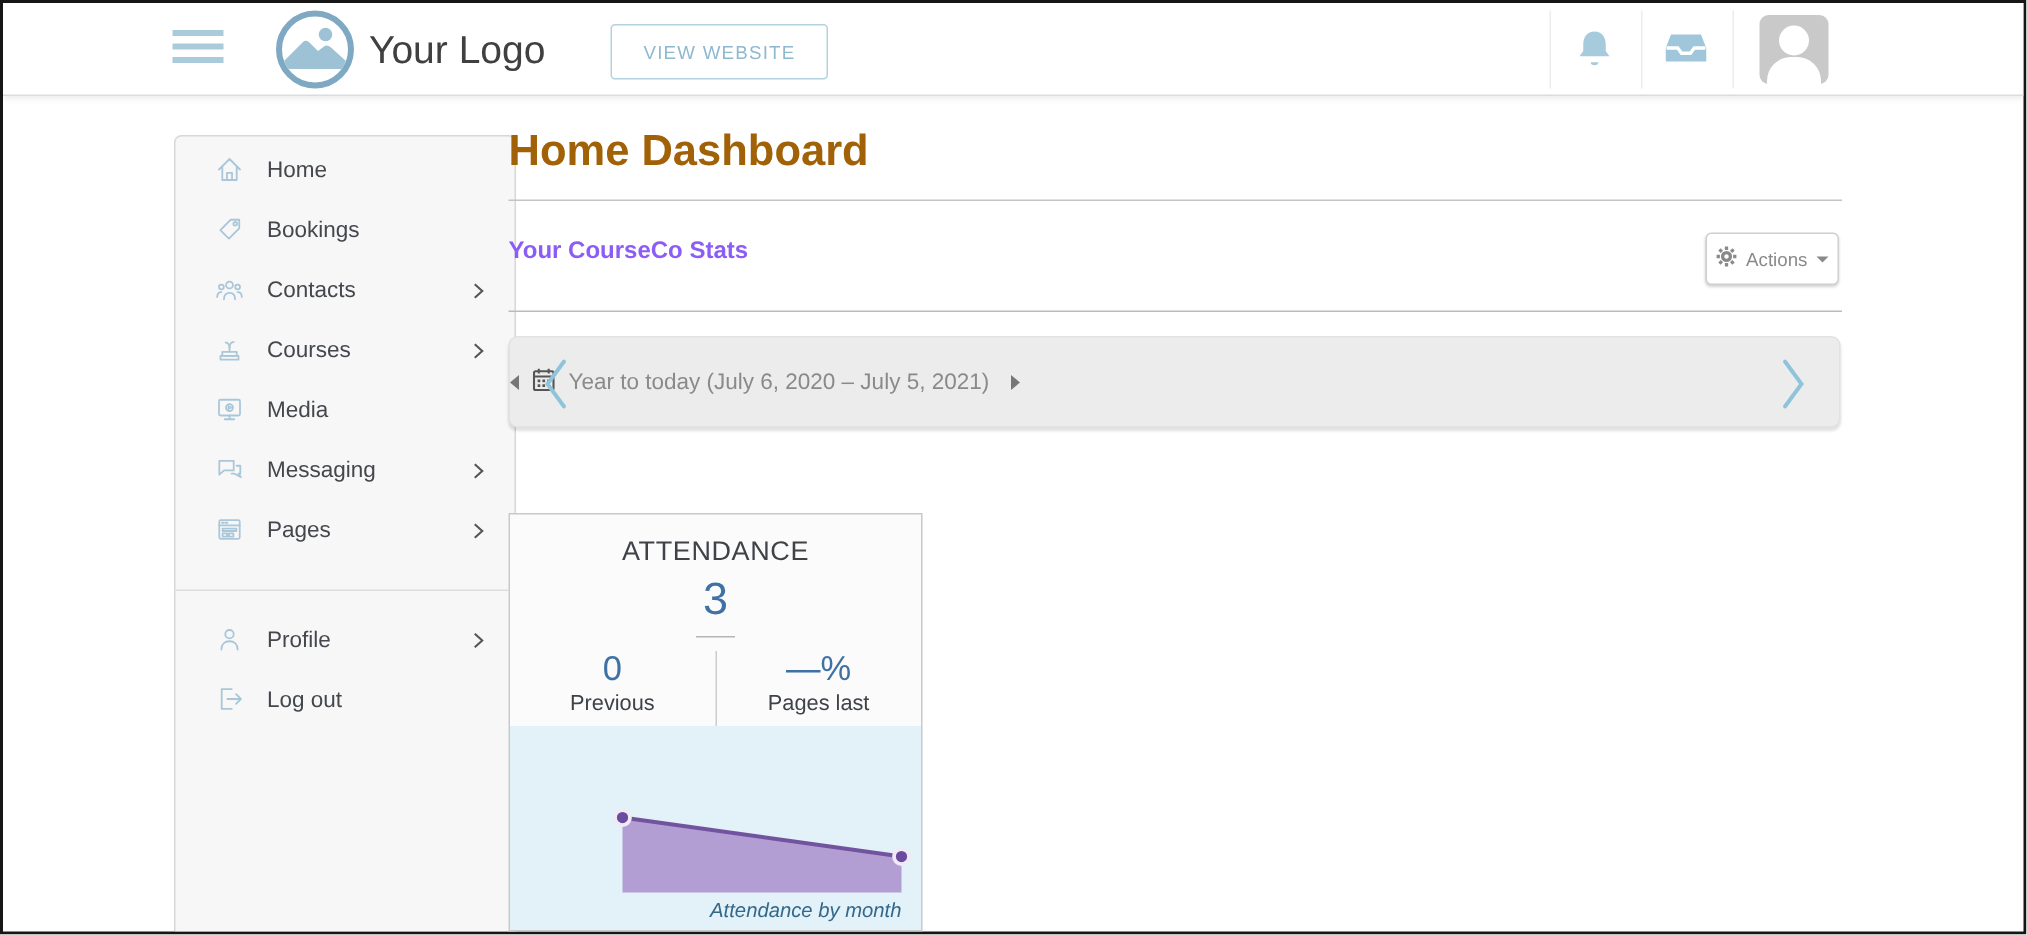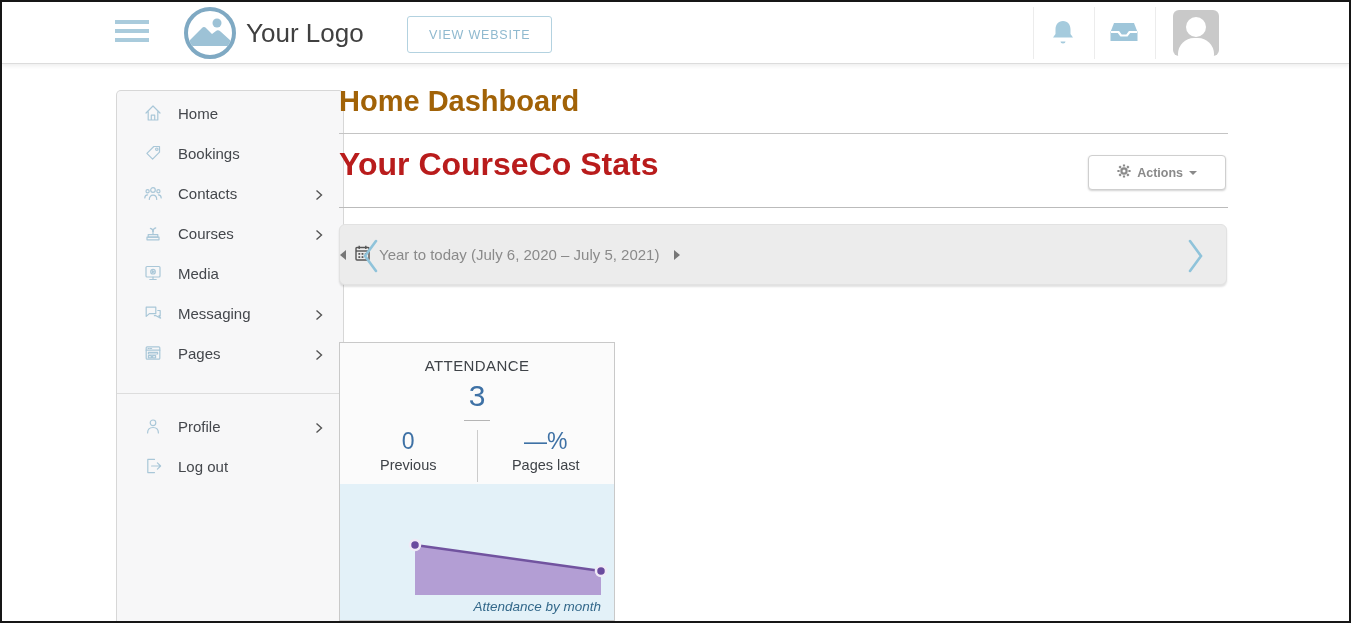--- a/index.html
+++ b/index.html
@@ -38,24 +38,24 @@
                padding-left:26px; cursor:pointer; }
   .side-item .s-icon { width:20px; height:20px; margin-right:15px; flex:0 0 20px; }
   .side-item .s-label { font-size:15px; color:#44474c; }
   .sub-chevron { position:absolute; right:20px; top:14px; }
   .sidebar-divider { border-top:1px solid #ddd; margin:20px 0 12px 0; }
   .s-icon svg { stroke:#a9c7d8; fill:none; stroke-width:1.2; stroke-linecap:round; stroke-linejoin:round; }
 
   
   .main-title { position:absolute; left:337px; top:83px; font-size:29px; font-weight:bold; color:#a16207; }
   .divider-1 { position:absolute; left:337px; right:121px; top:131px; border-top:1px solid #c4c4c4; }
-  .section-title { position:absolute; left:337px; top:144px; font-size:32px; color:#b91c1c; }
-  .actions-btn { position:absolute; right:123px; top:153px; height:35px; padding:0 28px;
+  .section-title { position:absolute; left:337px; top:157px; font-size:16px; color:#8b5cf6; }
+  .actions-btn { position:absolute; right:123px; top:153px; height:35px; padding:0 6px;
                  background:#fff; border:1px solid #cfcfcf; border-radius:4px;
-                 box-shadow:0 1px 2px rgba(0,0,0,.18); color:#8a8a8a; font-weight:bold;
+                 box-shadow:0 1px 2px rgba(0,0,0,.18); color:#8a8a8a; font-weight:normal;
                  font-size:12.5px; display:flex; align-items:center; gap:6px; cursor:pointer; font-family:inherit; }
   .caret-down { width:0; height:0; border-left:4px solid transparent; border-right:4px solid transparent;
                 border-top:4px solid #8a8a8a; }
   .divider-2 { position:absolute; left:337px; right:121px; top:205px; border-top:1px solid #bbb; }
 
   
   .date-bar { position:absolute; left:337px; right:122px; top:222px; height:61px;
               background:#ececec; border:1px solid #e2e2e2; border-radius:6px;
               box-shadow:0 2px 2px rgba(0,0,0,.12); display:flex; align-items:center; justify-content:flex-start; }
   .range-chevron { position:absolute; top:12px; background:none; border:none; cursor:pointer; padding:0; }
@@ -63,21 +63,21 @@
   .date-center { display:flex; align-items:center; gap:9px; color:#8a8a8a; font-size:15px; }
   .tri-left { width:0; height:0; border-top:5px solid transparent; border-bottom:5px solid transparent;
               border-right:6px solid #777; cursor:pointer; }
   .tri-right { width:0; height:0; border-top:5px solid transparent; border-bottom:5px solid transparent;
                border-left:6px solid #777; cursor:pointer; margin-left:6px; }
 
   
   .stat-card { position:absolute; left:337px; top:340px; width:276px; bottom:0;
                border:1px solid #c9c9c9; background:#fbfbfb; }
   .card-top { height:141px; text-align:center; }
-  .stat-title { padding-top:14px; font-size:15px; color:#3f4348; letter-spacing:.4px; }
+  .stat-title { padding-top:14px; font-size:18px; color:#3f4348; letter-spacing:.4px; }
   .stat-value { font-size:30px; color:#3e71a5; margin-top:5px; }
   .mini-divider { width:26px; margin:7px auto 0; border-top:1px solid #b5b5b5; }
   .stat-row { display:flex; margin-top:7px; }
   .stat-cell { flex:1; text-align:center; }
   .stat-cell .num { font-size:23px; color:#3e71a5; }
   .stat-cell .lbl { font-size:14.5px; color:#3f4348; margin-top:2px; }
   .v-divider { width:1px; background:#ccc; margin-top:2px; height:52px; }
   .card-chart { position:absolute; left:0; right:0; top:141px; bottom:0; background:#e3f1f8; }
   .chart-label { position:absolute; right:13px; bottom:6px; font-style:italic;
                  font-size:13.5px; color:#33688a; }

